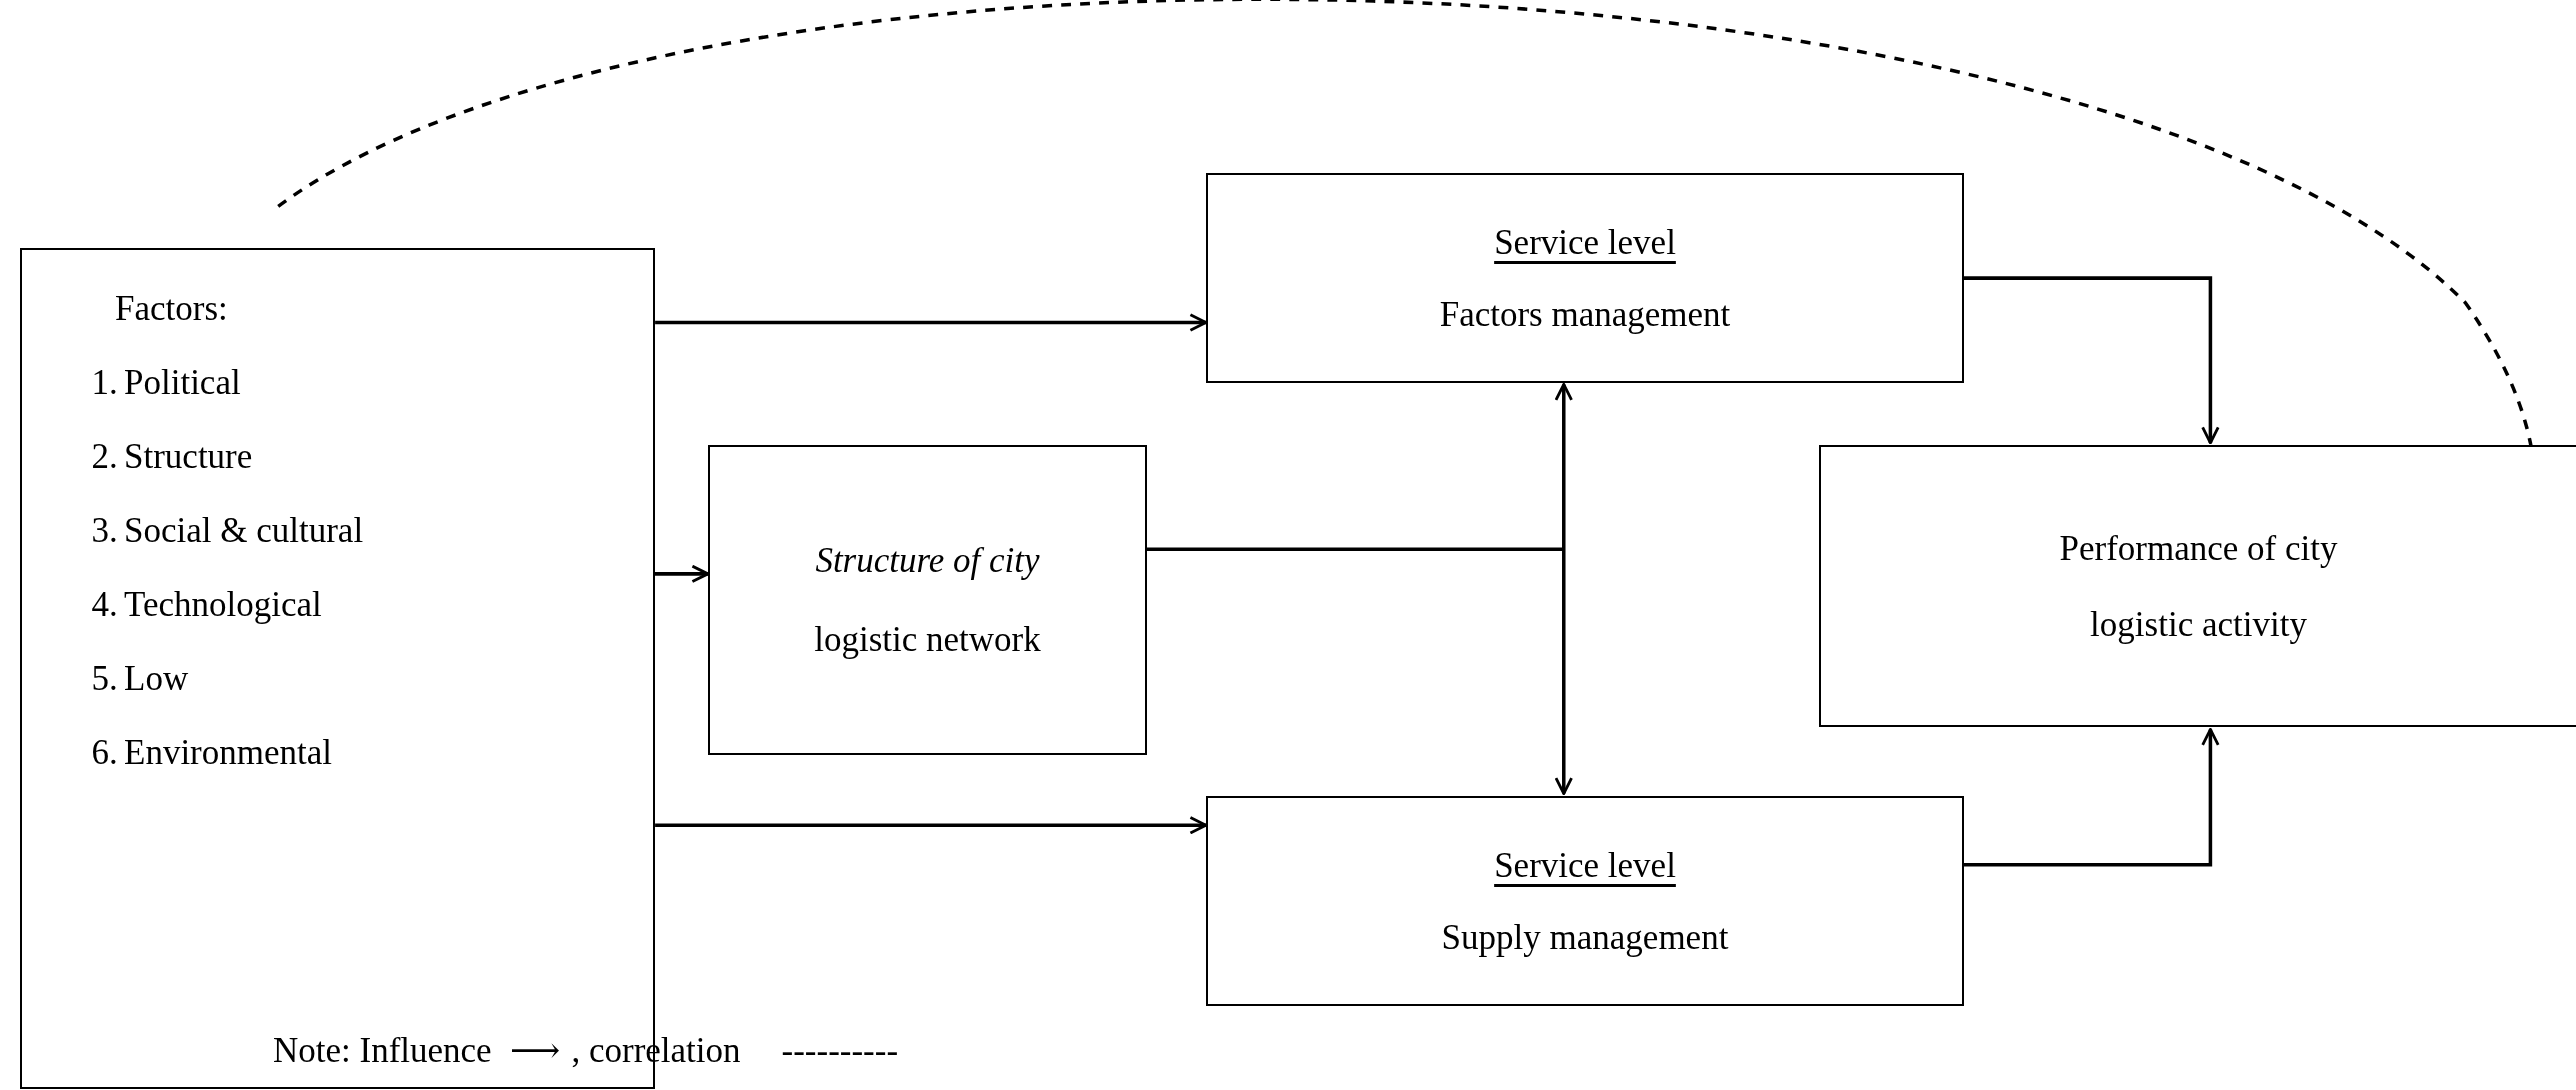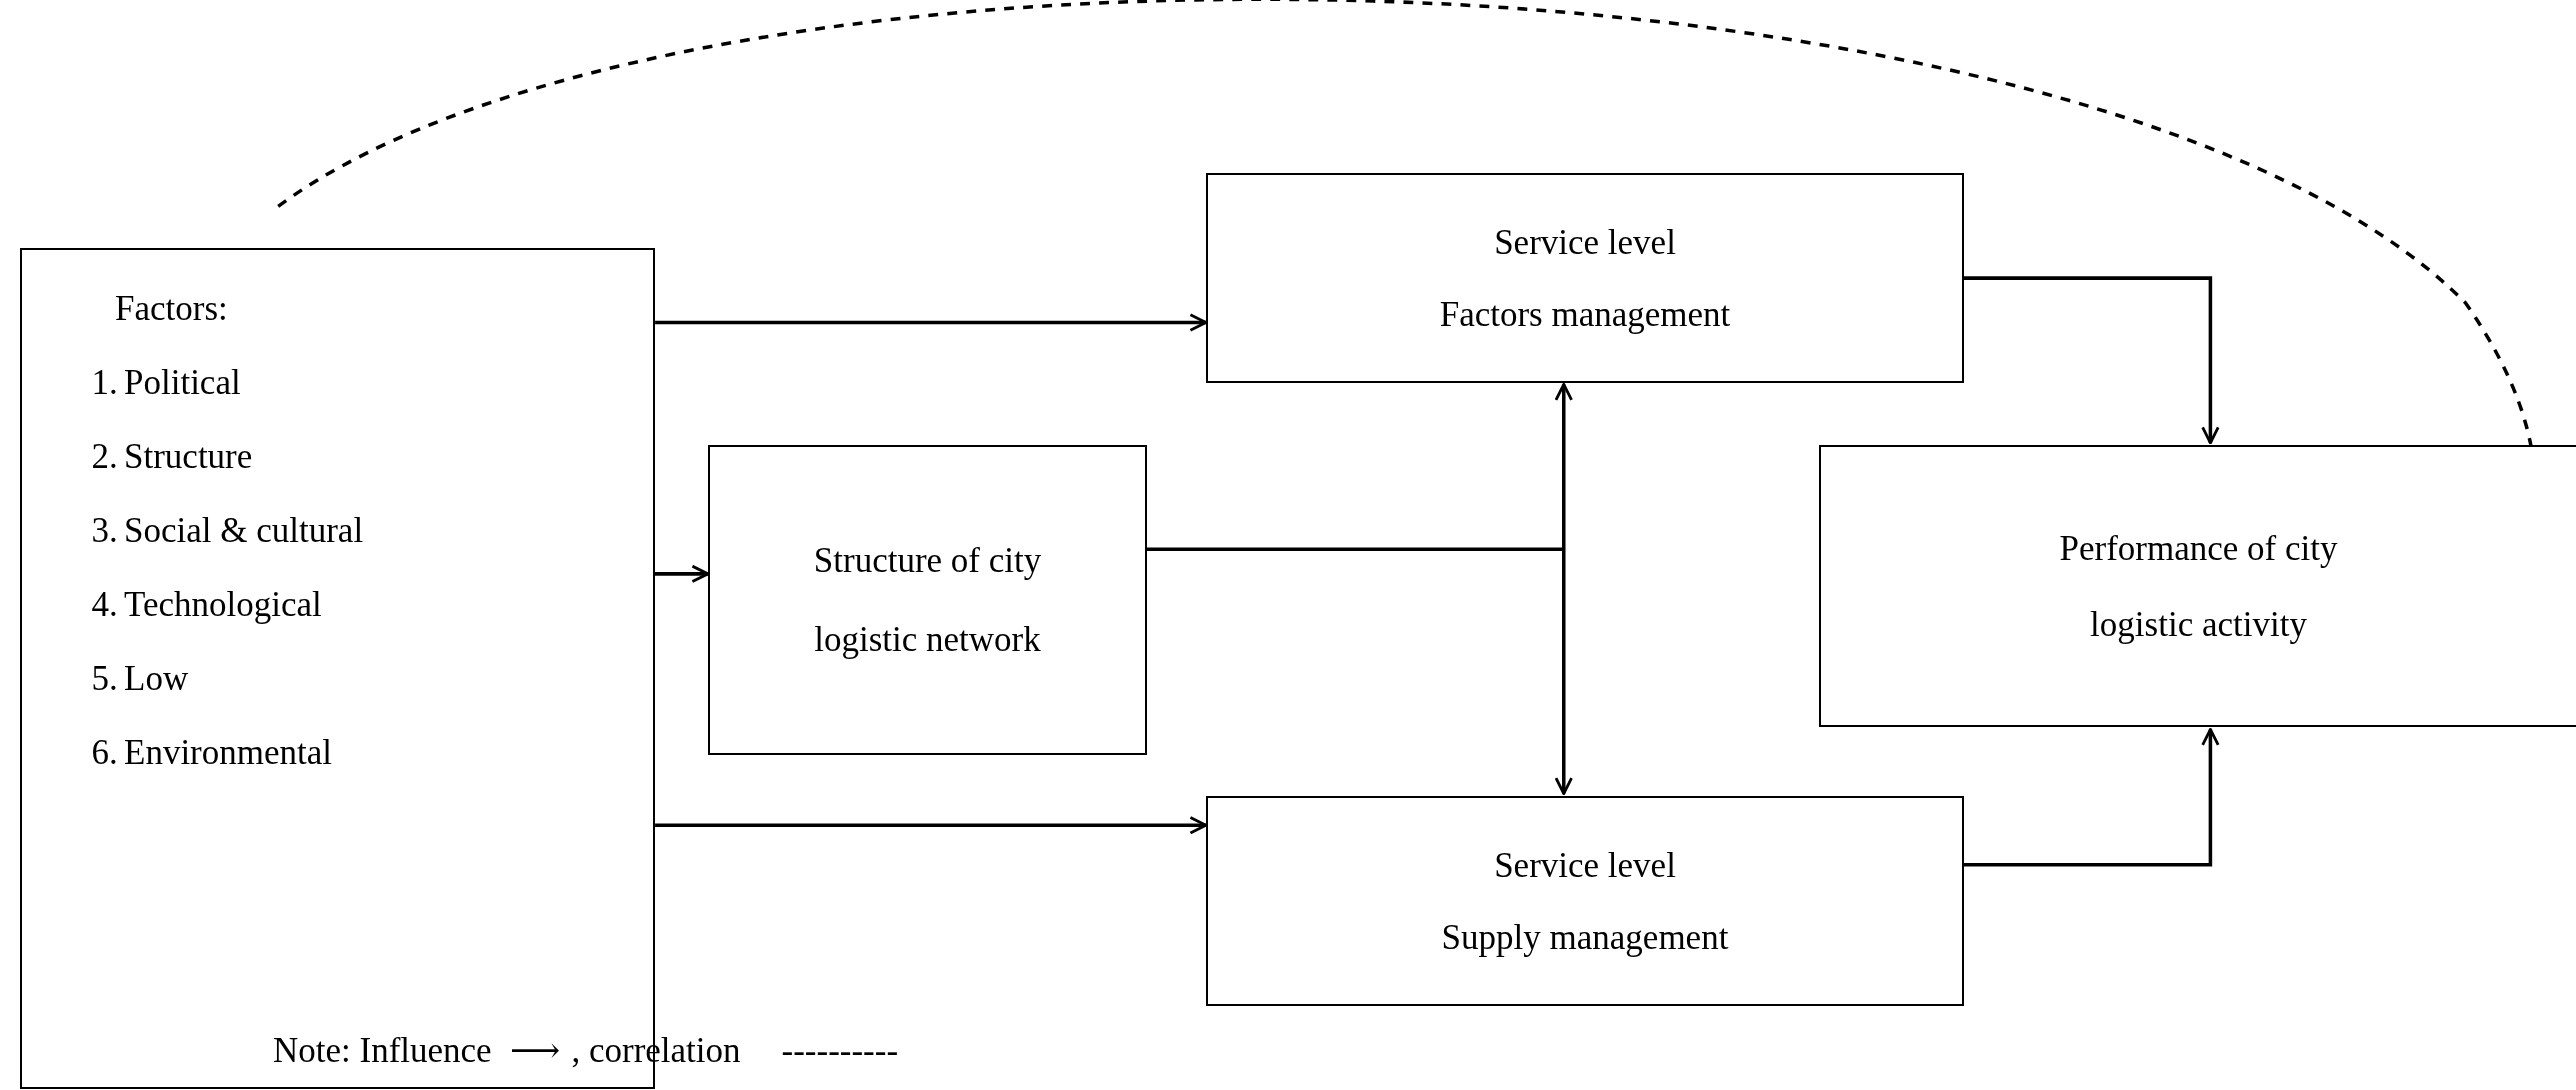--- a/index.html
+++ b/index.html
@@ -76,38 +76,39 @@
     left: 708px;
     top: 445px;
     width: 439px;
     height: 310px;
   }
   #structure-box .line {
     font-size: 35px;
     line-height: 1.0;
     white-space: nowrap;
   }
-  #structure-box .line.l1 { margin-bottom: 44px; }
+  #structure-box .line.l1 { margin-bottom: 44px; font-style: italic; }
 
   
   #demand-box {
     left: 1206px;
     top: 173px;
     width: 758px;
     height: 210px;
   }
   #supply-box {
     left: 1206px;
     top: 796px;
     width: 758px;
     height: 210px;
   }
   .service-title {
     font-size: 35px;
     line-height: 1.0;
+    text-decoration: underline;
     text-underline-offset: 7px;
     text-decoration-thickness: 2.8px;
     white-space: nowrap;
     margin-bottom: 37px;
   }
   .service-subtitle {
     font-size: 35px;
     line-height: 1.0;
     white-space: nowrap;
   }

